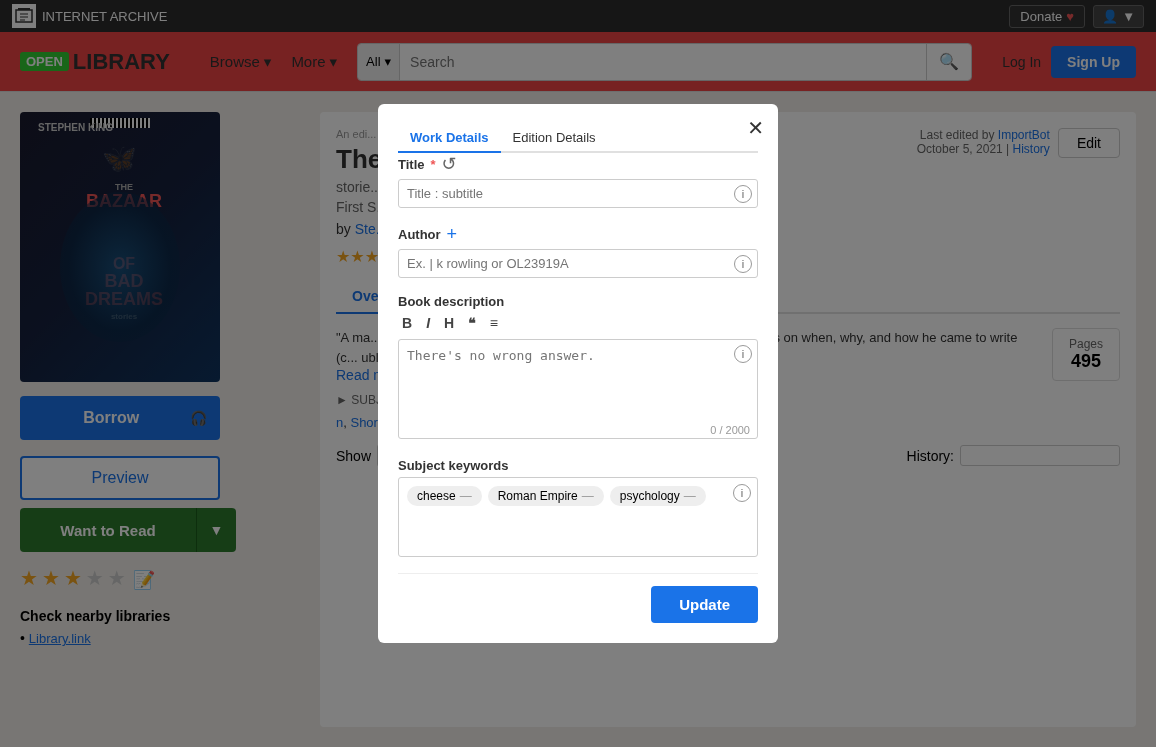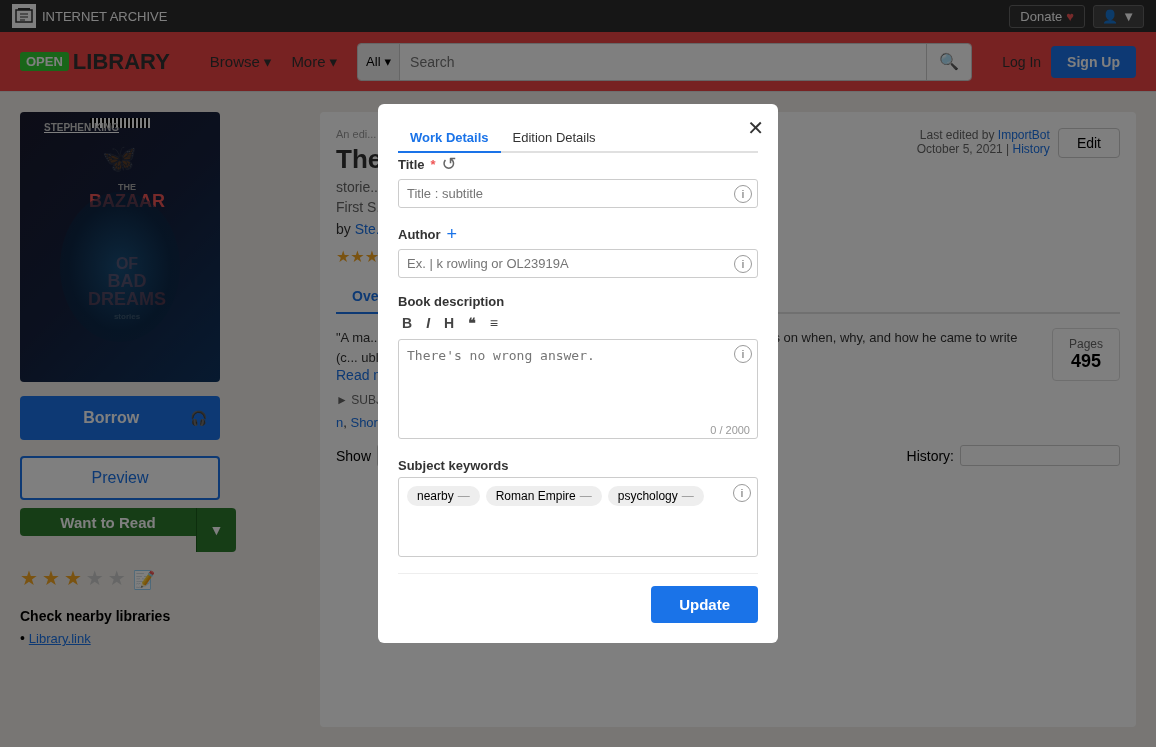--- a/index.html
+++ b/index.html
@@ -114,22 +114,22 @@
       width: 200px; height: 270px;
       background: linear-gradient(135deg, #1a1a2e, #16213e, #0f3460);
       border-radius: 4px;
       display: flex; align-items: center; justify-content: center;
       position: relative;
       overflow: hidden;
       margin-bottom: 14px;
     }
     .book-cover-text {
       position: absolute;
-      top: 10px; left: 24px; right: 10px;
-      color: #fff; font-weight: bold; text-decoration: underline;
+      top: 10px; left: 18px; right: 10px;
+      color: #fff; font-weight: bold;
     }
     .book-author-name { font-size: 10px; color: #ccc; }
     .book-cover-barcode { position: absolute; top: 6px; left: 50%; transform: translateX(-50%); width: 60px; height: 10px; background: repeating-linear-gradient(90deg, #000 0, #000 2px, #fff 2px, #fff 4px); }
 
     .btn-borrow {
       width: 200px; height: 44px;
       background: #1a73e8; color: #fff;
       border: none; border-radius: 4px;
       font-size: 16px; cursor: pointer; font-weight: bold;
       display: flex; align-items: center; justify-content: space-between;
@@ -138,21 +138,21 @@
     .btn-borrow-main { flex: 1; text-align: center; }
     .btn-borrow-icon { font-size: 14px; }
     .btn-preview {
       width: 200px; height: 44px;
       background: #fff; color: #1a73e8;
       border: 2px solid #1a73e8; border-radius: 4px;
       font-size: 16px; cursor: pointer;
       margin-bottom: 8px;
     }
     .btn-want {
-      width: 176px; height: 28px;
+      width: 176px; height: 44px;
       background: #2d7a2d; color: #fff;
       border: none; border-radius: 4px 0 0 4px;
       font-size: 15px; cursor: pointer; font-weight: bold;
       display: inline-flex; align-items: center; justify-content: center;
     }
     .btn-want-arrow {
       width: 40px; height: 44px;
       background: #2d7a2d; color: #fff;
       border: none; border-radius: 0 4px 4px 0;
       border-left: 1px solid #1a5c1a;
@@ -535,21 +535,21 @@
         <span class="char-count">0 / 2000</span>
         <span class="info-icon textarea-info">i</span>
       </div>
     </div>
 
     <div class="form-field">
       <div class="form-label">Subject keywords</div>
       <div class="keywords-box">
         <div class="keyword-tags">
           <div class="keyword-tag">
-            <span>nearby</span>
+            <span>cheese</span>
             <span class="keyword-remove">—</span>
           </div>
           <div class="keyword-tag">
             <span>Roman Empire</span>
             <span class="keyword-remove">—</span>
           </div>
           <div class="keyword-tag">
             <span>psychology</span>
             <span class="keyword-remove">—</span>
           </div>

